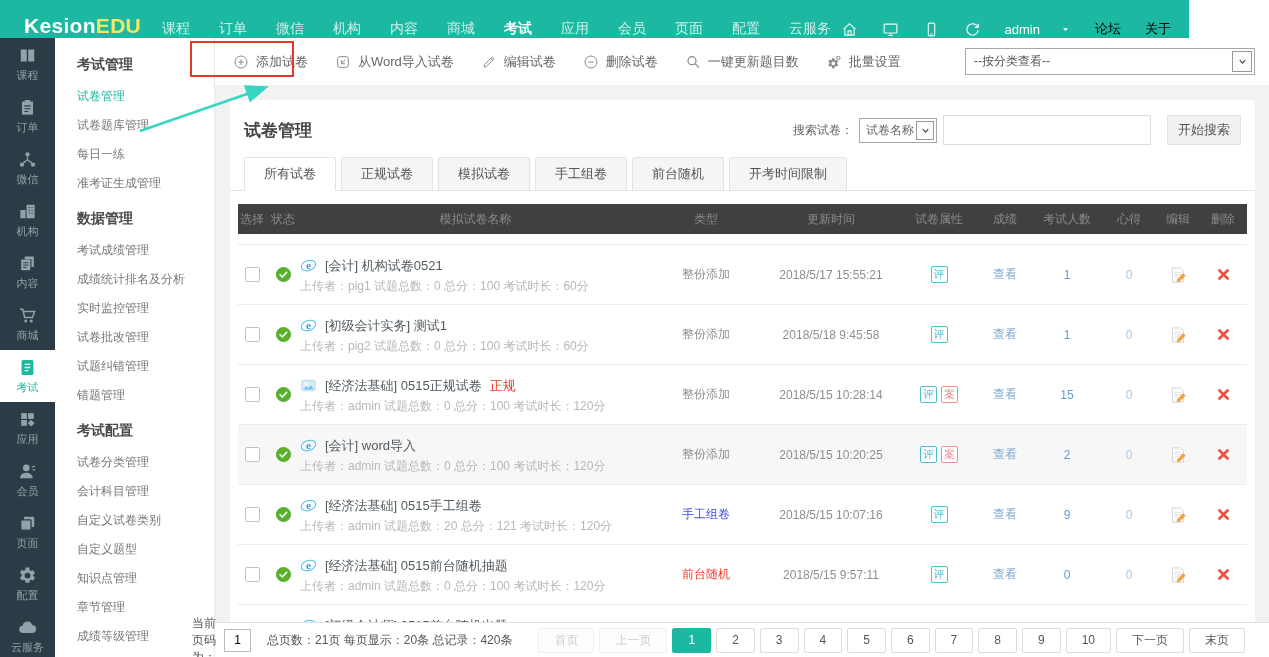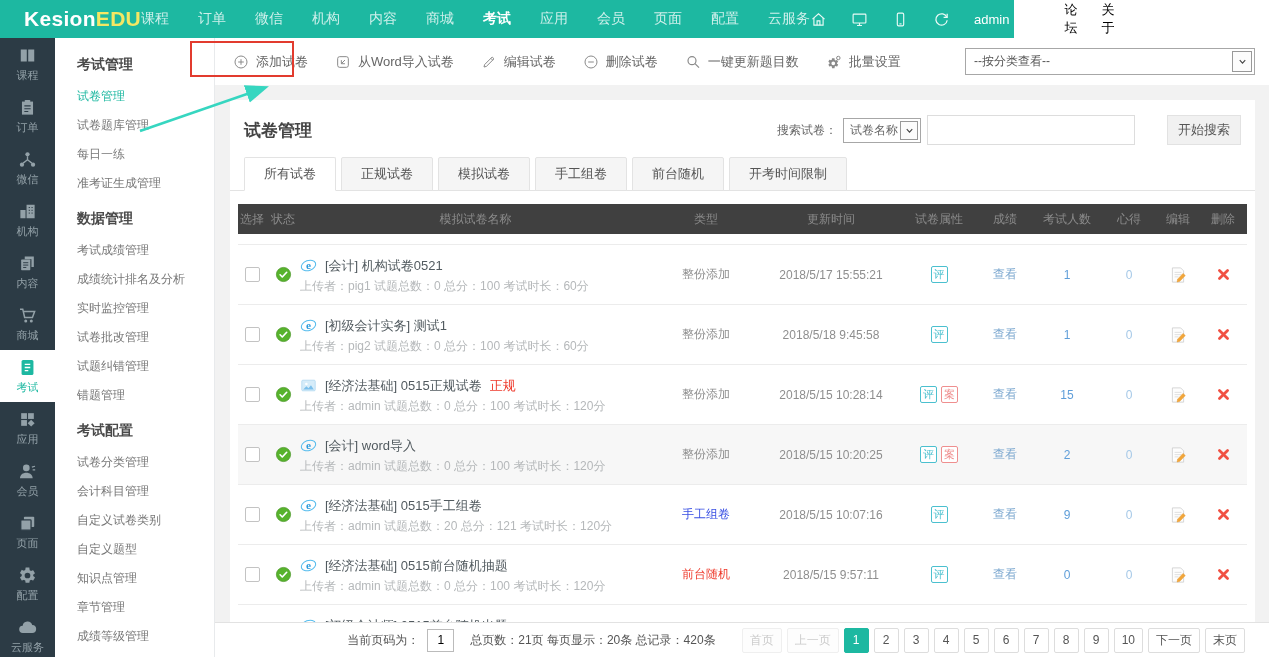--- a/index.html
+++ b/index.html
@@ -1,21 +1,21 @@
 <!DOCTYPE html>
 <html><head>
 <meta charset="utf-8">
 <style>
   *{box-sizing:border-box;margin:0;padding:0}
   html,body{width:1269px;height:657px;overflow:hidden}
   body{font-family:"Liberation Sans","DejaVu Sans",sans-serif;font-size:12px;color:#555;background:#fff;position:relative}
   svg{display:block}
 
   
-  .navbar{position:absolute;left:0;top:0;width:1014px;height:38px;background:#1db8a1;display:flex;align-items:center;color:#fff;z-index:30}
+  .navbar{position:absolute;left:0;top:0;width:1189px;height:38px;background:#1db8a1;display:flex;align-items:flex-end;color:#fff;z-index:30}
   .logo{width:162px;padding-left:24px;font-size:21px;font-weight:bold;letter-spacing:.3px;white-space:nowrap}
   .logo .l2{color:#f5e763}
   .nav-menu{display:flex;gap:29px;font-size:14px;align-items:center}
   .nav-item{color:rgba(255,255,255,.78);cursor:pointer;white-space:nowrap}
   .nav-item.active{color:#fff;font-weight:bold}
   .nav-right{margin-left:auto;display:flex;align-items:center;gap:24px;padding-right:18px;font-size:13px}
   .nav-ic{color:#eafaf6;cursor:pointer}
   .nav-ic svg{width:17px;height:17px}
   .admin{display:flex;align-items:center;gap:20px;cursor:pointer}
   .admin svg{width:11px;height:11px}
@@ -46,21 +46,21 @@
 
   
   .content{position:absolute;left:215px;top:85px;width:1054px;height:572px;background:#f2f2f2;overflow:hidden}
   .card{position:absolute;left:15px;top:15px;width:1025px;height:620px;background:#fff;padding:0}
   .card-head{display:flex;align-items:center;padding:15px 14px 12px 14px}
   .card-head h2{font-size:17px;color:#444;font-weight:bold}
   .search{margin-left:auto;display:flex;align-items:center;gap:6px;color:#666;font-size:12px}
   .mini-select{width:78px;height:25px;border:1px solid #a7a7a7;display:flex;align-items:center;justify-content:space-between;padding-left:6px;background:#fff;cursor:pointer}
   .mini-select .arrowbox{width:18px;height:19px}
   .s-input{width:208px;height:30px;border:1px solid #ddd;padding:0 8px;font-size:12px;outline:none}
-  .s-btn{width:74px;height:30px;background:#f1f1f1;border:1px solid #e2e2e2;color:#555;font-size:13px;margin-left:26px;cursor:pointer}
+  .s-btn{width:74px;height:30px;background:#f1f1f1;border:1px solid #e2e2e2;color:#555;font-size:13px;margin-left:10px;cursor:pointer}
 
   .tabs{display:flex;gap:5px;border-bottom:1px solid #e3e3e3;padding:0 14px;align-items:flex-end}
   .tab{height:34px;padding:0 19px;display:flex;align-items:center;background:#f5f5f5;border:1px solid #e3e3e3;margin-bottom:-1px;color:#555;font-size:13px;border-radius:2px 2px 0 0;cursor:pointer;white-space:nowrap}
   .tab.active{background:#fff;border-bottom-color:#fff}
 
   .tblwrap{padding:0 8px}
   .thead{display:grid;grid-template-columns:28px 34px minmax(0,1fr) 110px 140px 76px 56px 68px 56px 42px 48px;height:30px;align-items:center;background:#404040;color:#8a8a8a;font-size:12px;margin-top:13px}
   .thead>div{text-align:center;white-space:nowrap}
   .rows{margin-top:10px}
   .row{display:grid;grid-template-columns:28px 34px minmax(0,1fr) 110px 140px 76px 56px 68px 56px 42px 48px;align-items:center;height:60px;border-top:1px solid #ececec;font-size:12px}
@@ -80,21 +80,21 @@
   .vlink{color:#7ba7cf;cursor:pointer}
   .num{color:#5f9ed9}
   .nnum{color:#a6c9e8}
   .eic svg{width:18px;height:18px;cursor:pointer}
   .dic svg{width:15px;height:15px;cursor:pointer}
 
   
   .pagebar{position:absolute;left:215px;bottom:0;width:1054px;height:35px;background:#fff;border-top:1px solid #e2e2e2;display:flex;align-items:center;justify-content:flex-end;gap:6px;z-index:15;font-size:12px;color:#555;padding-right:24px}
   .pg-input{width:27px;height:23px;border:1px solid #bbb;text-align:center;font-size:12px;margin:0 10px 0 2px;outline:none}
   .pg-summary{margin-right:20px;white-space:nowrap}
-  .pg-btn{min-width:25px;height:25px;border:1px solid #ddd;background:#fff;display:flex;align-items:center;justify-content:center;padding:0 7px;color:#555;border-radius:2px;cursor:pointer;white-space:nowrap}
+  .pg-btn{min-width:25px;height:25px;border:1px solid #ddd;background:#fff;display:flex;align-items:center;justify-content:center;padding:0 15px;color:#555;border-radius:2px;cursor:pointer;white-space:nowrap}
   .pg-btn.disabled{color:#ccc;border-color:#efefef;background:#fdfdfd;cursor:default}
   .pg-btn.active{background:#1db8a1;border-color:#1db8a1;color:#fff}
 
   
   .anno-box{position:absolute;left:190px;top:41px;width:104px;height:36px;border:2px solid #e23b2e;z-index:40;pointer-events:none}
   .anno-arrow{position:absolute;left:128px;top:78px;width:156px;height:62px;z-index:40;pointer-events:none}
 </style>
 </head>
 <body>
 

